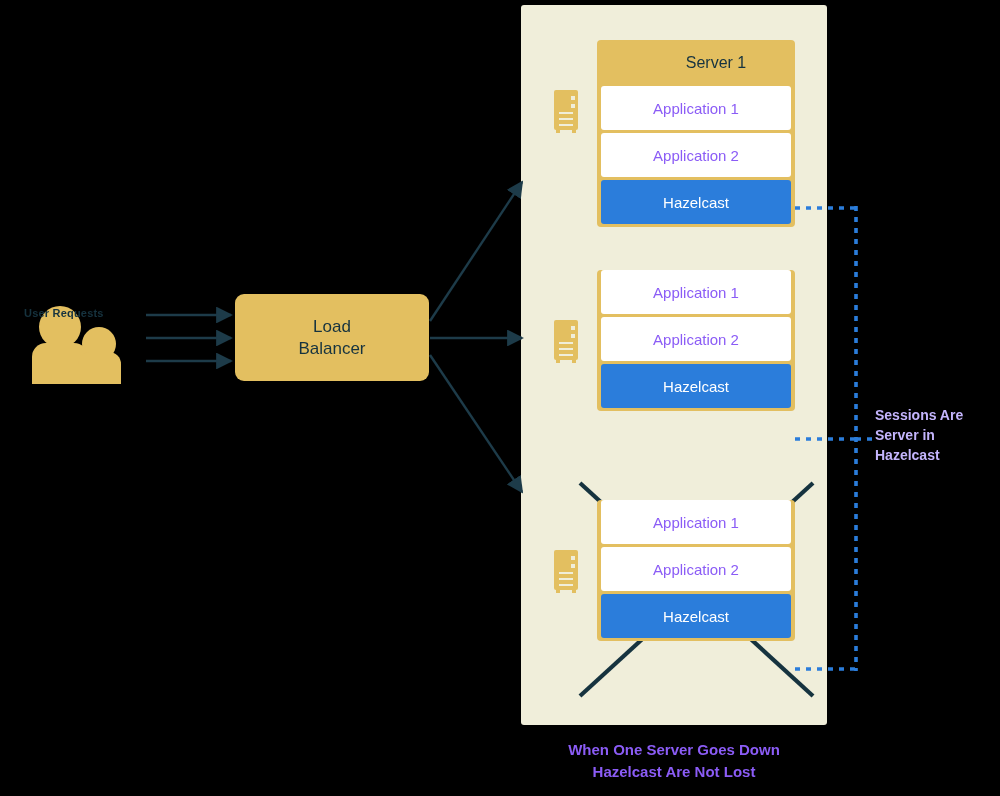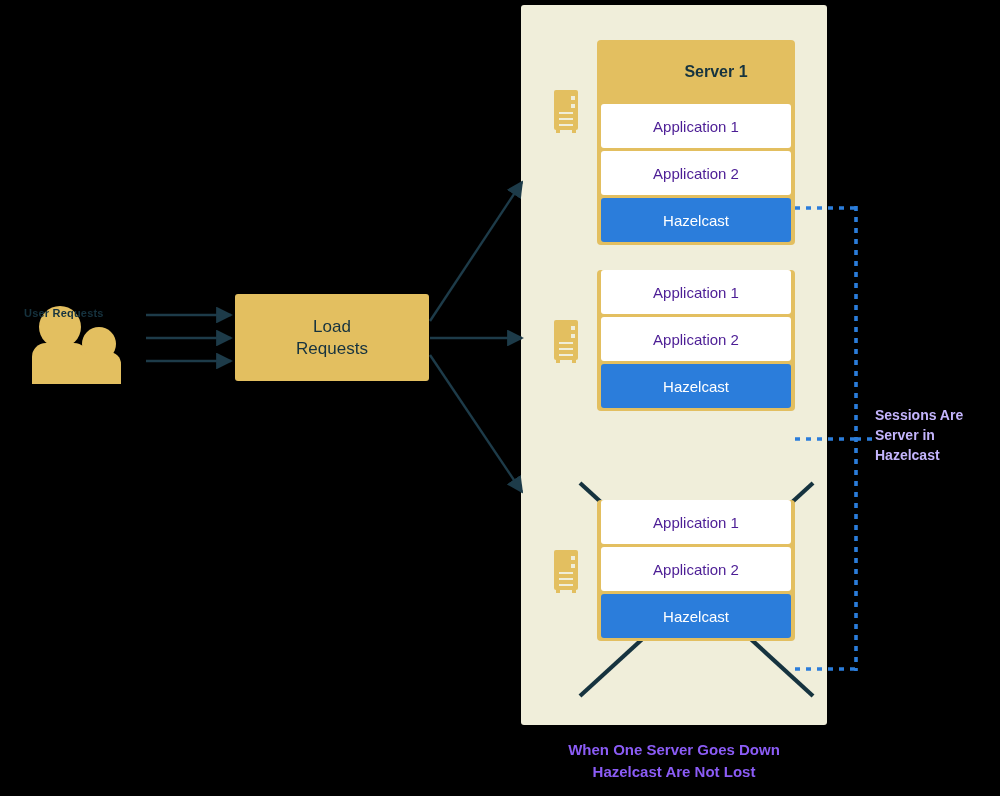--- a/index.html
+++ b/index.html
@@ -23,41 +23,41 @@
   }
   
   .user-label{
     position:absolute;left:24px;top:284px;
     font-size:11px;font-weight:bold;color:#16333F;
     letter-spacing:.2px;white-space:nowrap;margin-top:23px;
   }
   
   .lb{
     position:absolute;left:235px;top:294px;width:194px;height:87px;
-    background:#E3BF60;border-radius:3px;
+    background:#E3BF60;border-radius:9px;
     display:flex;align-items:center;justify-content:center;
     text-align:center;line-height:1.28;
     font-size:17px;color:#16333F;
   }
   
   .server-card{
     position:absolute;left:597px;width:198px;
     background:#E3BF60;border-radius:4px;
     padding:0;box-sizing:border-box;
   }
   .server-title{
-    height:64px;display:flex;align-items:center;justify-content:center;
-    font-size:16px;font-weight:bold;color:#16333F;padding-left:40px;
+    height:46px;display:flex;align-items:center;justify-content:center;
+    font-size:16px;font-weight:normal;color:#16333F;padding-left:40px;
   }
   .row{
     margin:0 4px 3px 4px;height:44px;border-radius:3px;
     display:flex;align-items:center;justify-content:center;
     font-size:15px;
   }
-  .row.app{background:#FFFFFF;color:#4c1d95;}
+  .row.app{background:#FFFFFF;color:#8b5cf6;}
   .row.haz{background:#2B7DDB;color:#FFFFFF;}
   
   .rack{
     position:absolute;width:28px;height:44px;
   }
   .rack .body{
     position:absolute;left:2px;top:0;width:24px;height:40px;
     background:#E3BF60;border-radius:2px;
   }
   .rack .dot{
@@ -126,21 +126,21 @@
       <line x1="580" y1="483" x2="813" y2="696"></line>
       <line x1="813" y1="483" x2="580" y2="696"></line>
     </g>
   </svg>
 
   <div class="user-label">User Requests</div>
 
   <div class="lb">
     <div>
       <div>Load</div>
-      <div>Requests</div>
+      <div>Balancer</div>
     </div>
   </div>
 
   <div class="rack" style="left:552px;top:90px;">
     <div class="body"></div>
       <div class="dot" style="top:6px;"></div>
       <div class="dot" style="top:14px;"></div>
     <div class="bar" style="top:22px;"></div>
       <div class="bar" style="top:28px;"></div>
       <div class="bar" style="top:34px;"></div>

